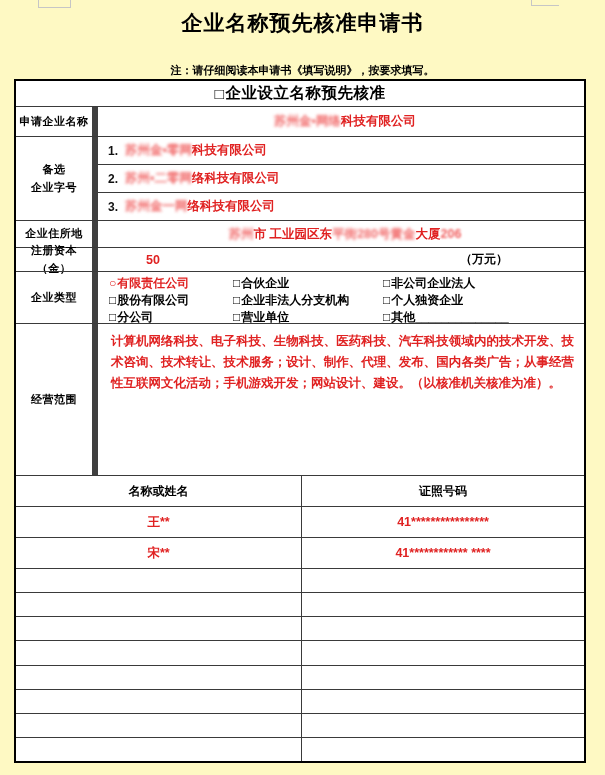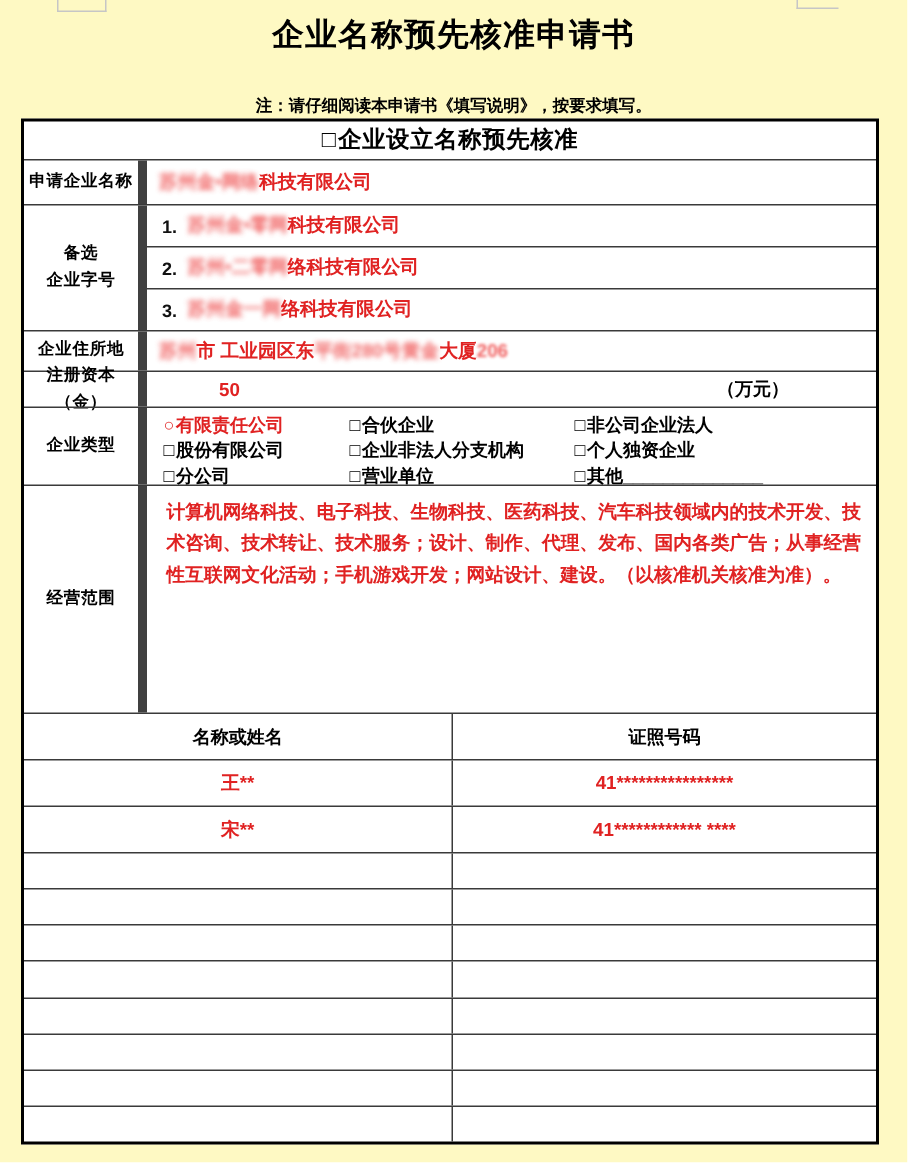--- a/index.html
+++ b/index.html
@@ -22,39 +22,39 @@
   .trow{display:flex;box-sizing:border-box;border-top:1px solid #3a3a3a;}
   .trow:first-child{border-top:none;}
   .lblcol{width:82px;flex:0 0 82px;border-right:6px solid #404040;display:flex;flex-direction:column;
     align-items:center;justify-content:center;font-size:11px;font-weight:bold;letter-spacing:.5px;
     text-align:center;box-sizing:border-box;line-height:1.55;}
   .valcol{flex:1;display:flex;align-items:center;box-sizing:border-box;min-width:0;}
 
   .sec-hdr{height:25px;align-items:center;justify-content:center;font-size:15.5px;font-weight:bold;letter-spacing:.5px;}
   .sec-hdr .cb{font-weight:bold;margin-right:1px;}
 
-  .red{color:#e02222;font-weight:bold;font-size:12.5px;}
+  .red{color:#e02222;font-weight:bold;font-size:12.5px;justify-content:center;}
   .blur{filter:blur(1.6px);opacity:.8;color:#ee4545;}
   .blur-lite{filter:blur(1px);opacity:.85;color:#ee4545;}
 
   .r-name{height:30px;}
   .r-name .valcol{padding-left:8px;}
 
   .r-alt{height:84px;}
   .subcol{flex:1;display:flex;flex-direction:column;min-width:0;}
   .subrow{flex:1;display:flex;align-items:center;border-top:1px solid #3a3a3a;padding-left:10px;box-sizing:border-box;}
   .subrow:first-child{border-top:none;}
   .altno{font-size:12px;font-weight:bold;color:#111;margin-right:7px;}
 
   .r-addr{height:27px;}
   .r-addr .valcol{padding-left:8px;}
 
   .r-cap{height:24px;}
   .r-cap .valcol{padding-left:48px;}
-  .r-cap .unit{margin-left:auto;margin-right:58px;font-size:12px;font-weight:bold;color:#000;}
+  .r-cap .unit{margin-left:auto;margin-right:76px;font-size:12px;font-weight:bold;color:#000;}
 
   .r-type{height:52px;}
   .typegrid{flex:1;display:grid;grid-template-columns:124px 150px 1fr;grid-auto-rows:1fr;
     padding:3px 4px 3px 11px;box-sizing:border-box;align-items:center;font-size:12px;font-weight:bold;}
   .opt{white-space:nowrap;color:#000;}
   .opt .mk{margin-right:1px;}
   .opt.sel{color:#e02222;}
   .opt .ul{letter-spacing:0;font-weight:bold;}
 
   .r-scope{height:152px;}

